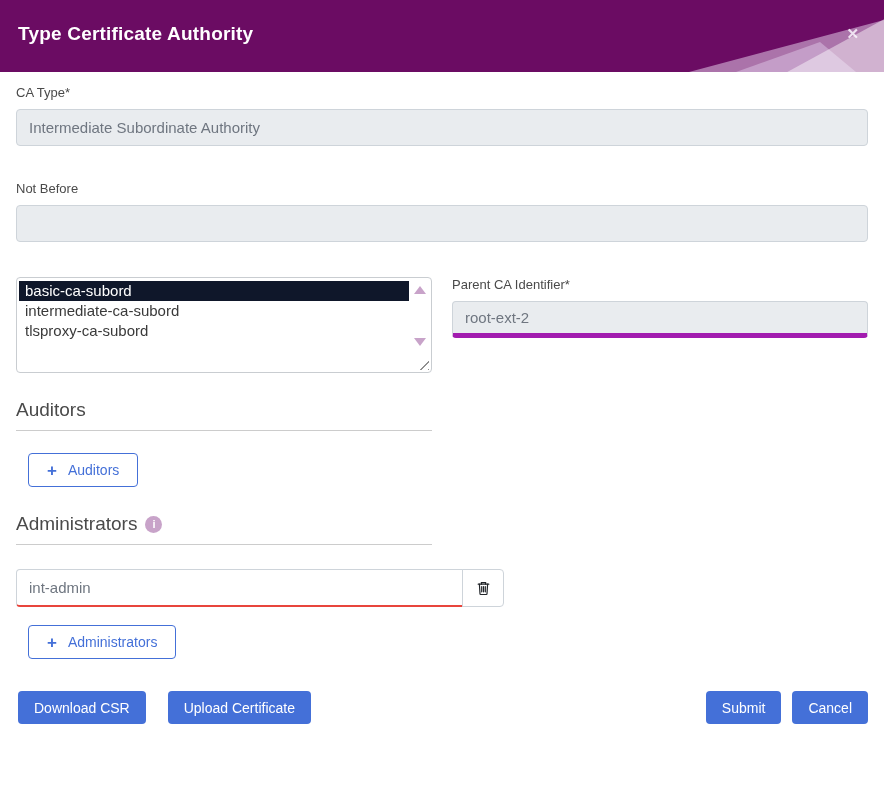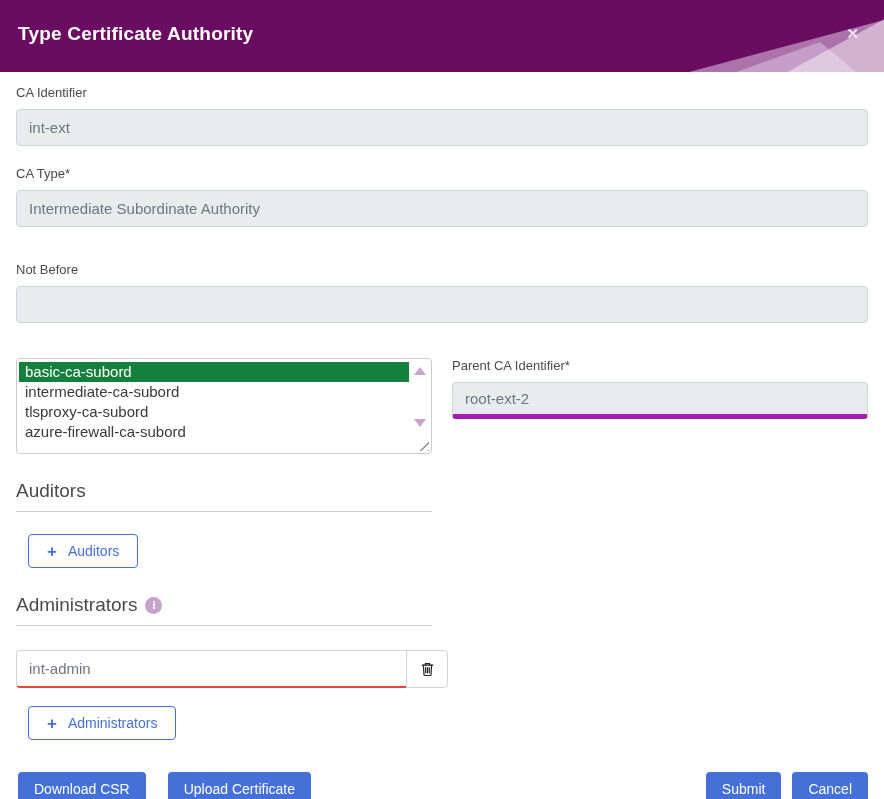--- a/index.html
+++ b/index.html
@@ -60,21 +60,21 @@
   .listbox {
     position: relative; height: 96px; background: #fff;
     border: 1px solid #c9cdd1; border-radius: 4px;
     padding-top: 3px; overflow: hidden;
   }
   .listbox .option {
     font-size: 15px; line-height: 20px; color: #3a3a3a;
     padding: 0 6px; margin: 0 22px 0 2px; white-space: nowrap;
     cursor: default;
   }
-  .listbox .option.selected { background: #15803d; color: #fff; }
+  .listbox .option.selected { background: #0f172a; color: #fff; }
   .sb-up {
     position: absolute; top: 8px; right: 5px; width: 0; height: 0;
     border-left: 6px solid transparent; border-right: 6px solid transparent;
     border-bottom: 8px solid #c8a3c9; cursor: pointer;
   }
   .sb-down {
     position: absolute; bottom: 26px; right: 5px; width: 0; height: 0;
     border-left: 6px solid transparent; border-right: 6px solid transparent;
     border-top: 8px solid #c8a3c9; cursor: pointer;
   }
@@ -99,21 +99,21 @@
     cursor: pointer; user-select: none;
   }
   .btn-outline {
     display: inline-flex; align-items: center; gap: 11px;
     margin: 22px 0 0 12px; padding: 0 18px; height: 34px;
     background: #fff; border: 1px solid #4470d8; border-radius: 4px;
     color: #4470d8; font-size: 14px; font-family: inherit; cursor: pointer;
   }
   .btn-outline .plus { font-size: 17px; font-weight: 700; line-height: 1; }
 
-  .input-group { display: flex; width: 432px; margin-top: 24px; }
+  .input-group { display: flex; width: 488px; margin-top: 24px; }
   .input-group .text-input {
     flex: 1; height: 38px; border-radius: 4px 0 0 4px;
     border-bottom: 2px solid #e8453c;
   }
   .trash-btn {
     width: 42px; height: 38px; margin-left: -1px;
     border: 1px solid #ced4da; border-radius: 0 4px 4px 0;
     background: #fff; display: flex; align-items: center; justify-content: center;
     cursor: pointer;
   }
@@ -140,45 +140,40 @@
   <div class="modal-header">
     <span class="modal-title">Type Certificate Authority</span>
     <button class="close-btn">✕</button>
     <div class="tri tri-a"></div>
     <div class="tri tri-c"></div>
     <div class="tri tri-b"></div>
   </div>
 
   <div class="modal-body">
 
-    <div class="field-group">
-      <label class="field-label">CA Identifier</label>
-      <input class="text-input is-disabled" type="text" readonly="" value="int-ext" style="">
-    </div>
 
     <div class="field-group">
       <label class="field-label">CA Type*</label>
       <input class="text-input is-disabled" type="text" readonly="" value="Intermediate Subordinate Authority" style="">
     </div>
 
     <div class="two-col field-group">
       <div class="col">
         <label class="field-label">Not Before</label>
         <input class="text-input is-disabled" type="text" readonly="" value="" style="">
       </div>
     </div>
 
     <div class="two-col">
       <div class="col">
         <div class="listbox">
           <div>
               <div class="option selected">basic-ca-subord</div>
               <div class="option">intermediate-ca-subord</div>
               <div class="option">tlsproxy-ca-subord</div>
-              <div class="option">azure-firewall-ca-subord</div>
             </div>
           <div class="sb-up"></div>
           <div class="sb-down"></div>
           <div class="resize-handle"></div>
         </div>
       </div>
       <div class="col">
         <label class="field-label">Parent CA Identifier*</label>
         <input class="text-input is-disabled error-underline" type="text" readonly="" value="root-ext-2" style="">
       </div>

